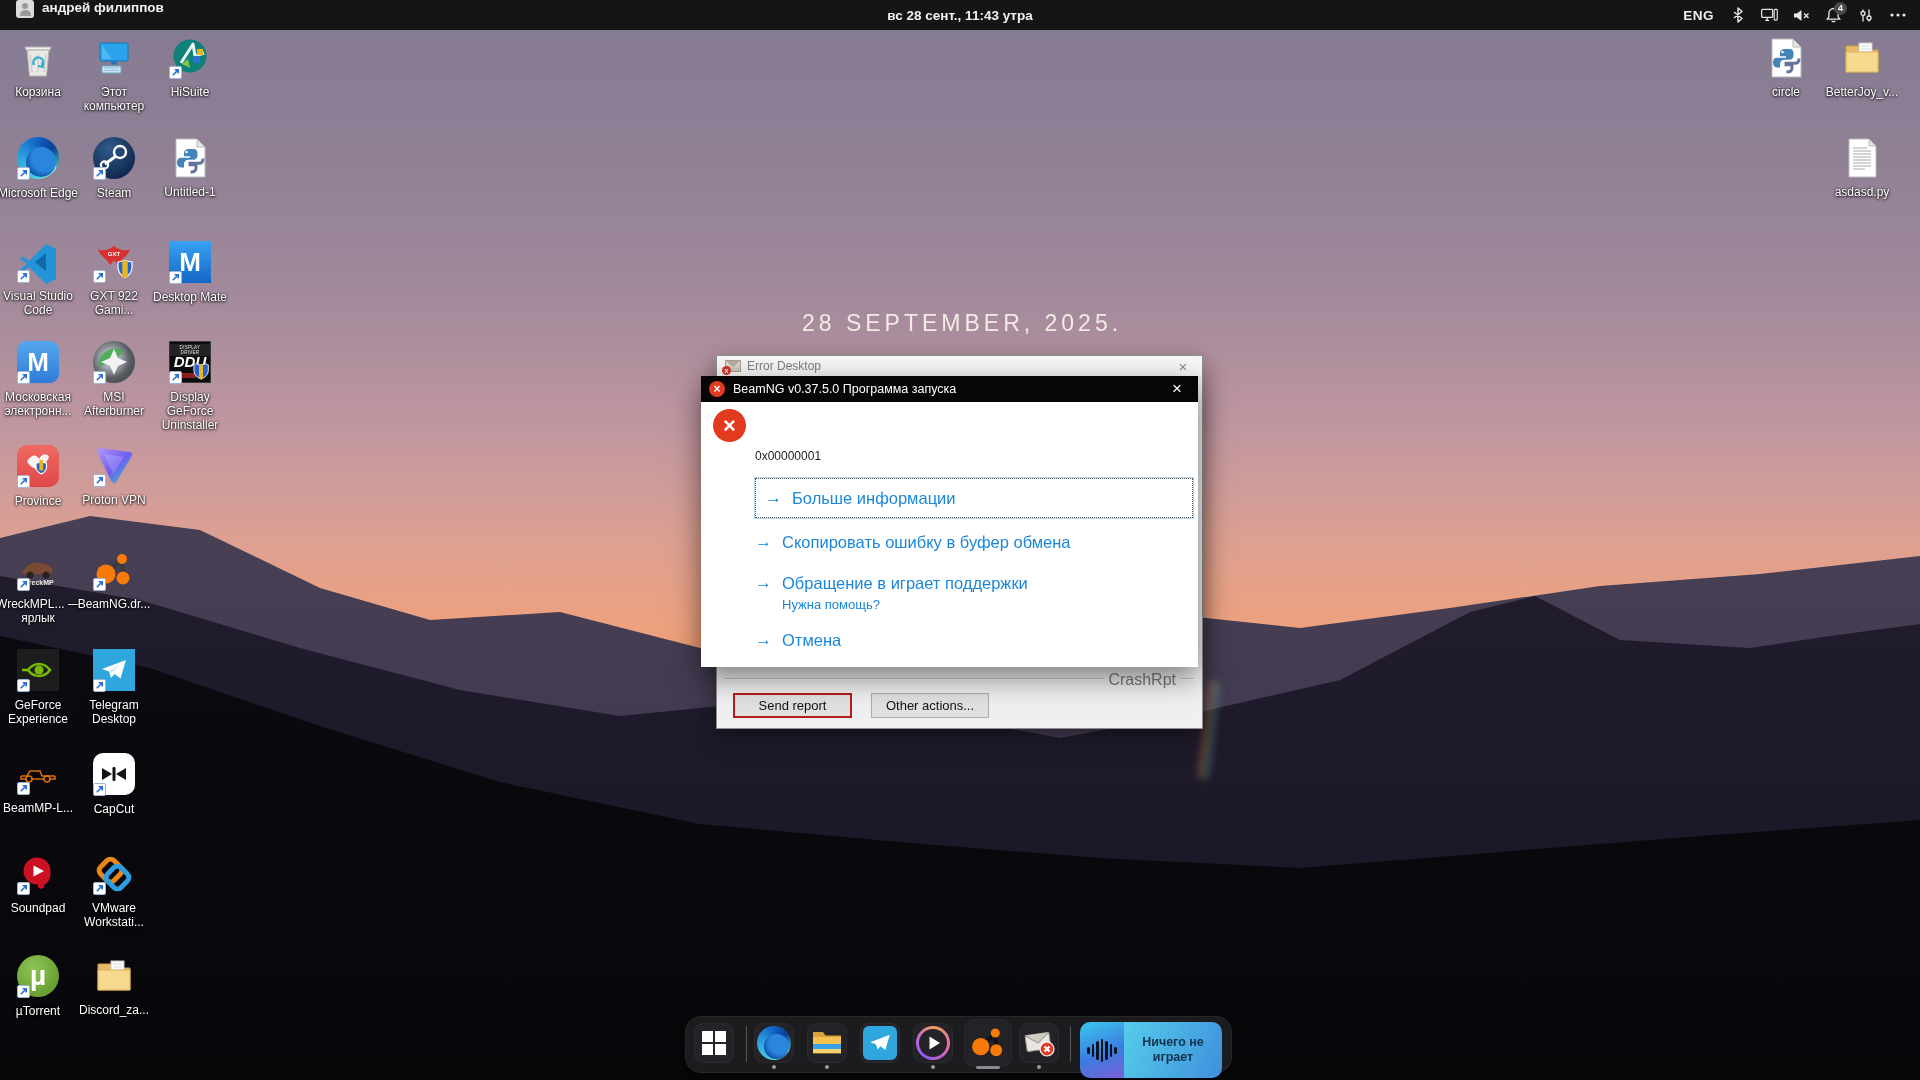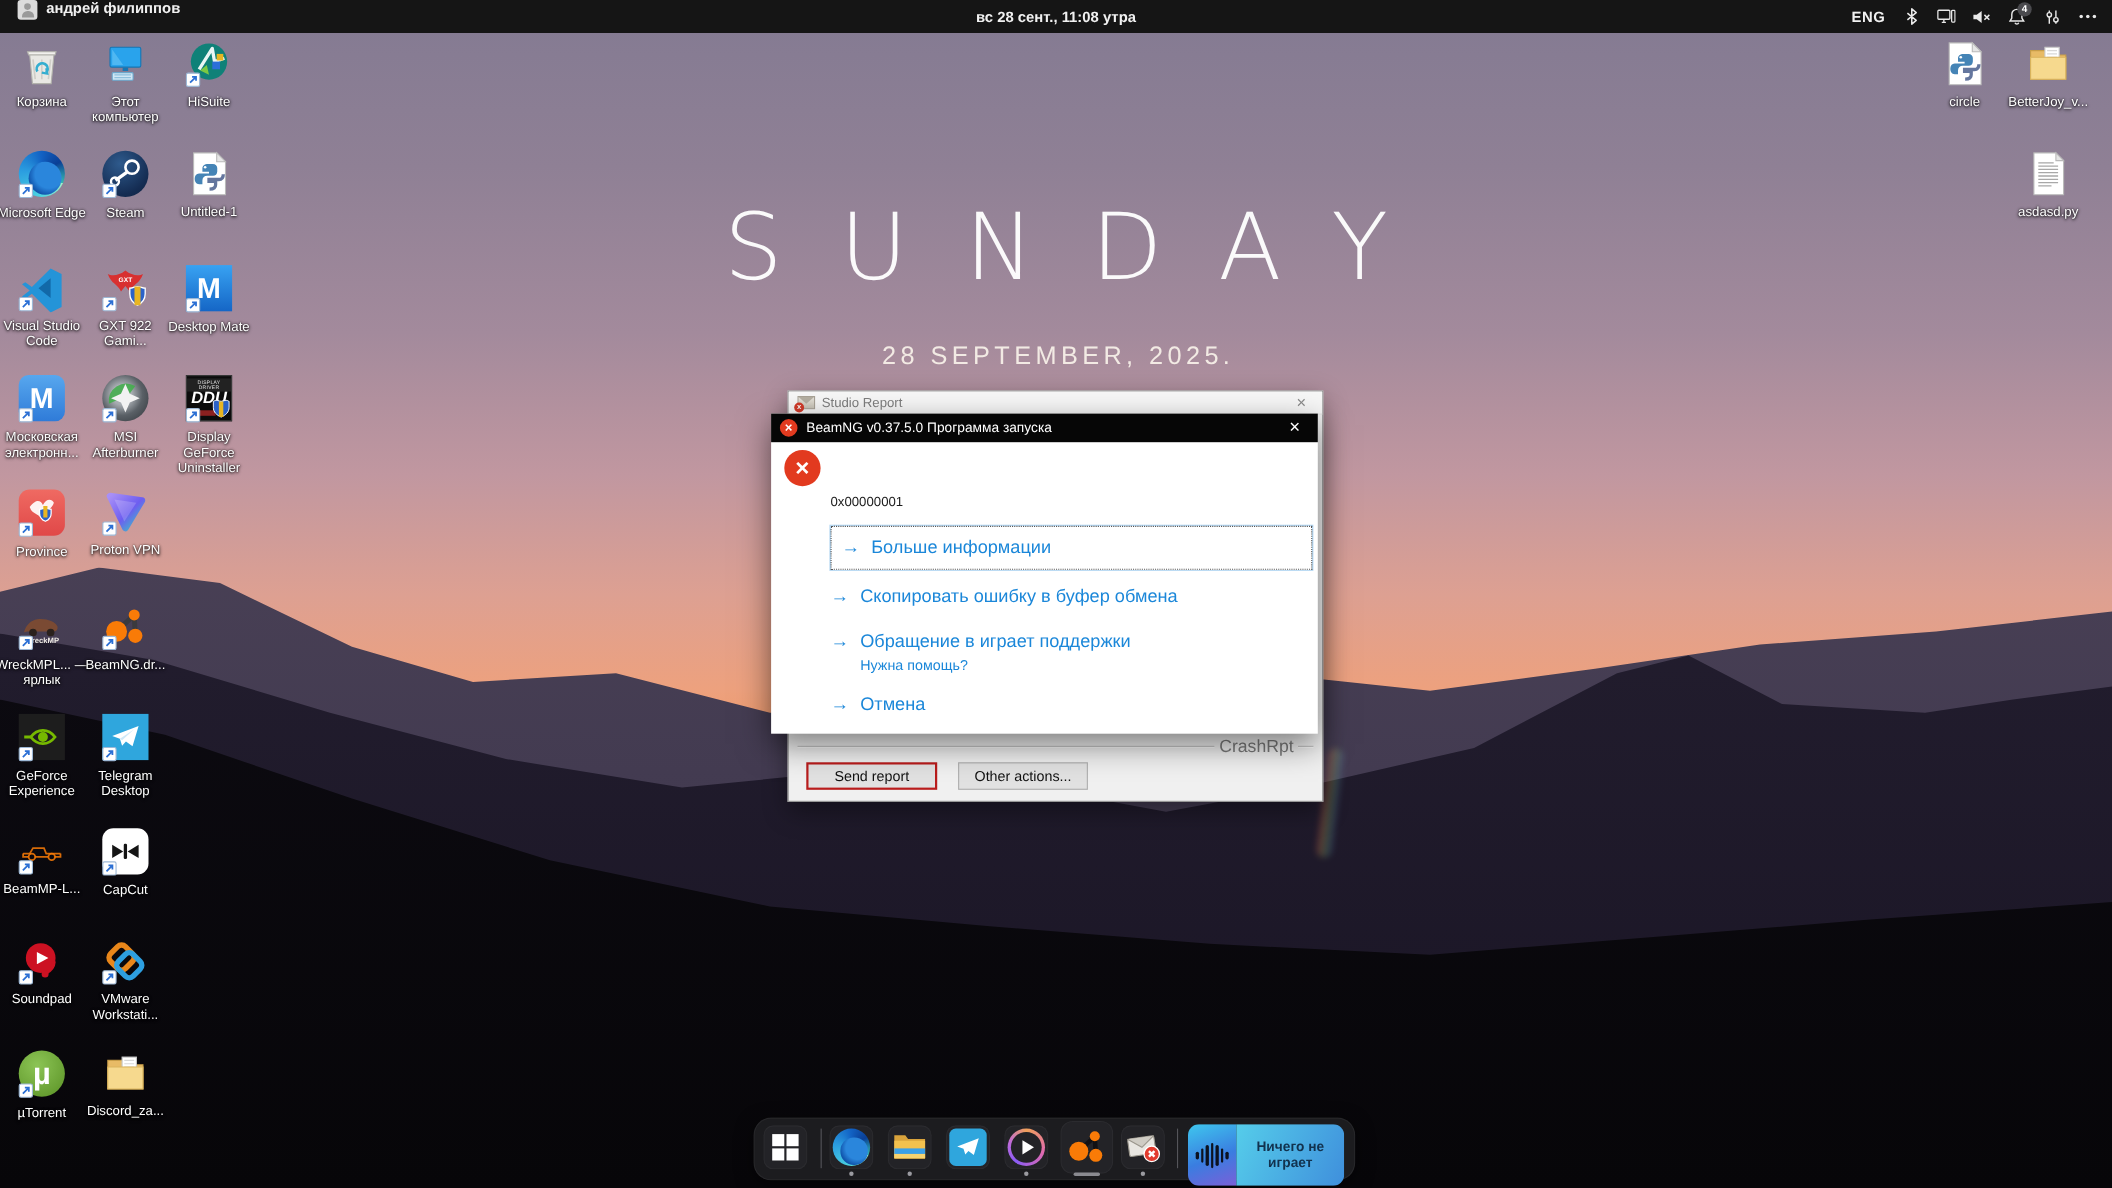--- a/index.html
+++ b/index.html
@@ -155,30 +155,29 @@
 </head>
 <body>
 
 <div class="stage">
 
   <div class="wallpaper">
     <div class="ridge ridge-far"></div>
     <div class="ridge ridge-mid"></div>
     <div class="ridge ridge-near"></div>
     <div class="rainbow"></div>
-    <div class="wp-title">SUNDAY</div>
     <div class="wp-date">28 SEPTEMBER, 2025.</div>
   </div>
 
   <div class="topbar">
     <div class="tb-user">
       <span class="tb-avatar"></span>
       <span class="tb-user-name">андрей филиппов</span>
     </div>
-    <div class="tb-clock">вс 28 сент., 11:08 утра</div>
+    <div class="tb-clock">вс 28 сент., 11:43 утра</div>
     <div class="tb-right">
       <span class="tb-lang">ENG</span>
       <span class="tb-ico">
         <svg width="12" height="16" viewBox="0 0 12 16">
             <path d="M6 1 v14 l4-3.5 L2 5 M6 15 V1 l4 3.5 L2 11" stroke="#e8e8e8" stroke-width="1.4" fill="none" stroke-linejoin="round"></path>
           </svg>
       </span>
       <span class="tb-ico">
         <svg width="18" height="15" viewBox="0 0 18 15">
             <rect x="0.7" y="1" width="11.6" height="8.6" rx="1" stroke="#e8e8e8" stroke-width="1.3" fill="none"></rect>
@@ -636,21 +635,21 @@
         </svg>
     </div>
     <div class="dlabel">asdasd.py</div>
   </div>
 
   <div class="win-back">
     <div class="wb-titlebar">
       <span class="wb-mailico">
         <span class="wb-mailbadge">x</span>
       </span>
-      <span class="wb-title">Studio Report</span>
+      <span class="wb-title">Error Desktop</span>
       <span class="wb-close">×</span>
     </div>
     <div class="wb-group">
       <span class="wb-group-label">CrashRpt</span>
     </div>
     <div class="wb-btn wb-send">Send report</div>
     <div class="wb-btn wb-other">Other actions...</div>
   </div>
 
   <div class="win-front">

